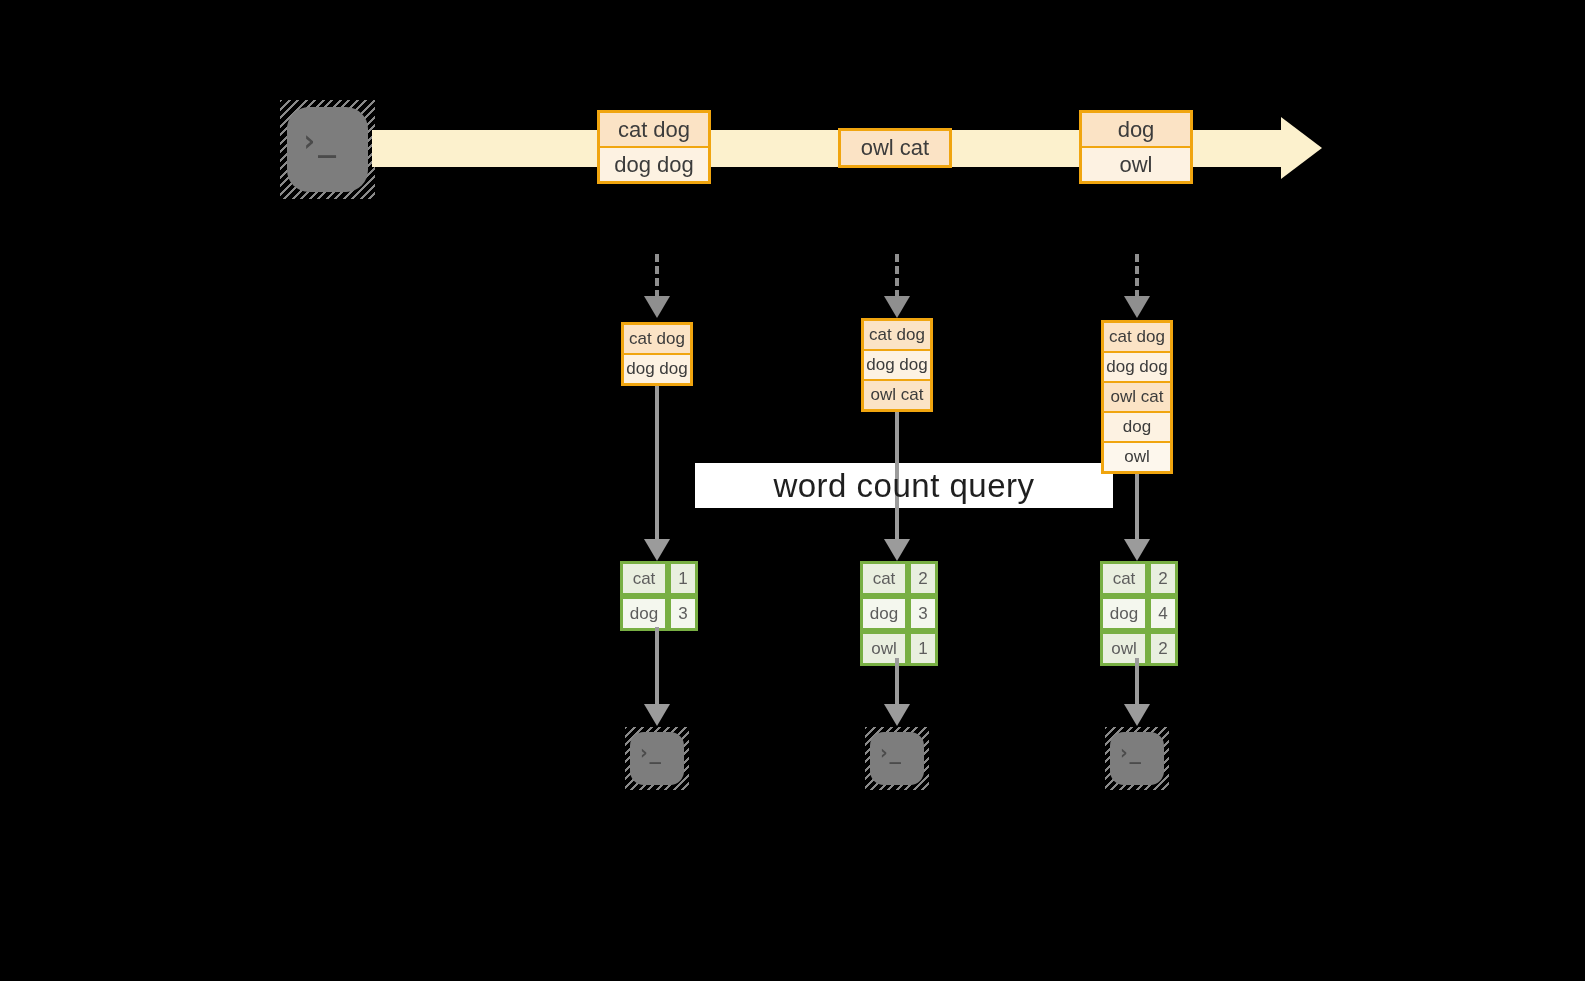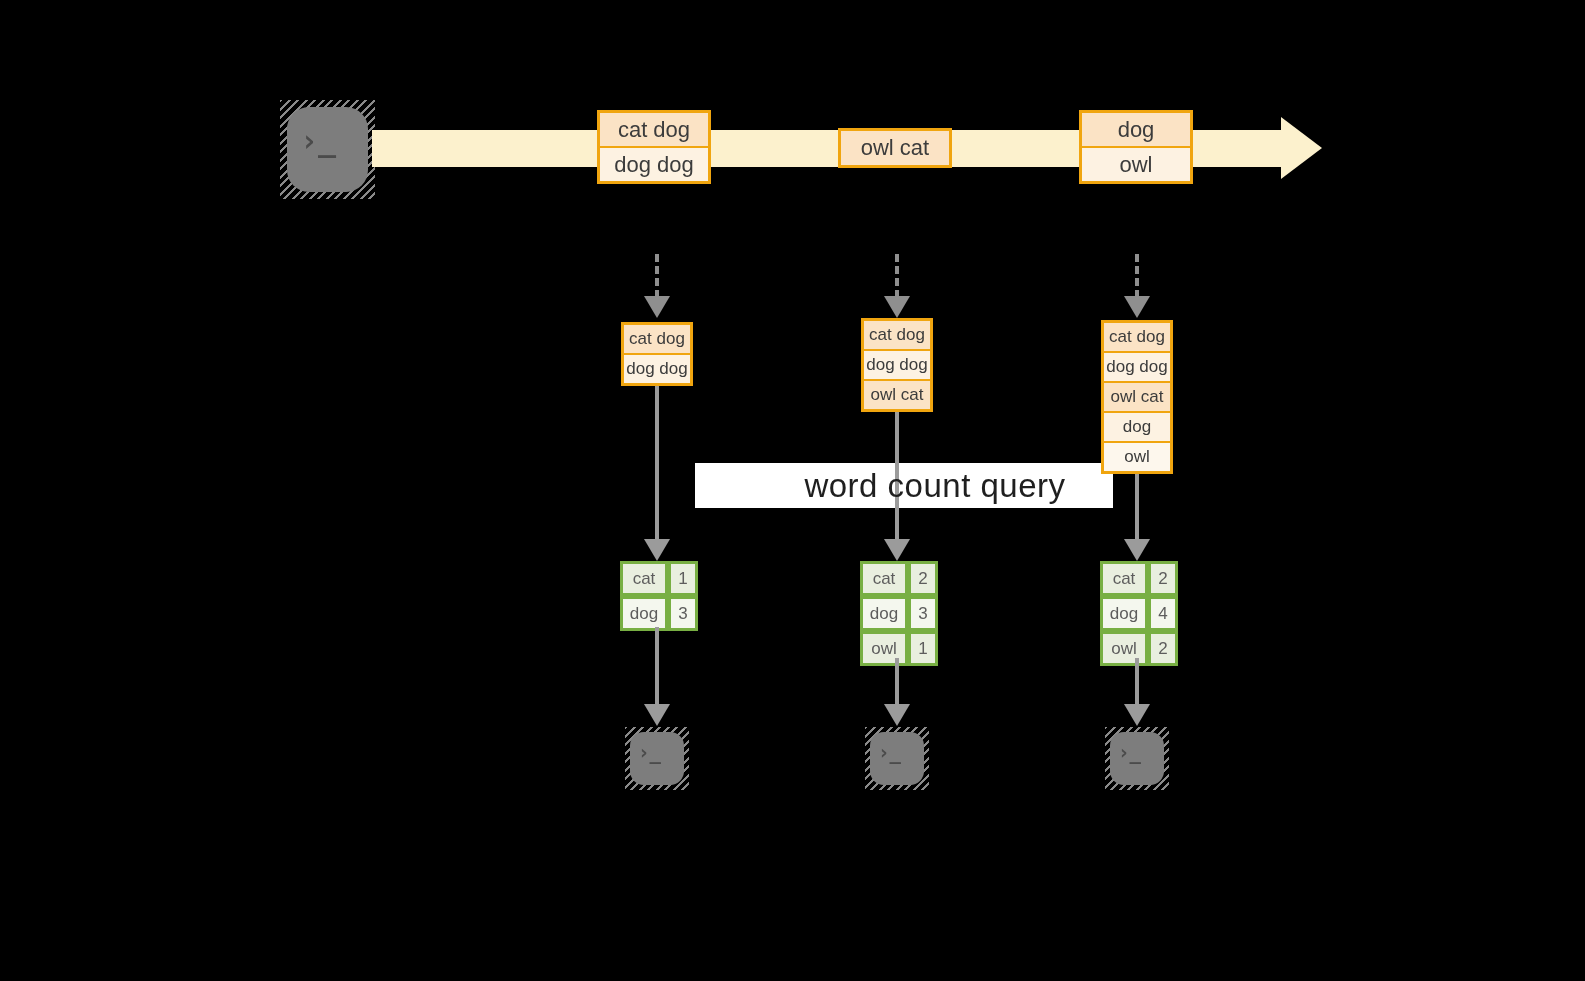--- a/index.html
+++ b/index.html
@@ -53,21 +53,21 @@
   .vline{position:absolute;width:4px;background:var(--gray-arrow);z-index:2;}
   .vdash{position:absolute;width:0;border-left:4px dashed var(--dash-arrow);z-index:2;}
   .head{position:absolute;width:0;height:0;z-index:2;
       border-left:13px solid transparent;border-right:13px solid transparent;
       border-top:22px solid var(--gray-arrow);}
   .head.dashcolor{border-top-color:var(--dash-arrow);}
 
   
   .query-box{position:absolute;left:695px;top:463px;width:418px;height:45px;
       background:#ffffff;z-index:1;}
-  .query-text{position:absolute;left:726px;top:463px;width:418px;height:45px;
+  .query-text{position:absolute;left:695px;top:463px;width:418px;height:45px;
       display:flex;align-items:center;justify-content:center;z-index:3;
       font-size:33px;font-weight:300;color:var(--query-ink);letter-spacing:0.5px;}
 
   
   .gtable{position:absolute;border:3px solid var(--green);background:var(--green);
       display:grid;grid-template-columns:42px 24px;gap:6px;z-index:2;}
   .gtable .cell{height:29px;display:flex;align-items:center;justify-content:center;
       font-size:17px;color:var(--green-ink);}
   .cellA{background:var(--cellA);}
   .cellB{background:var(--cellB);}

